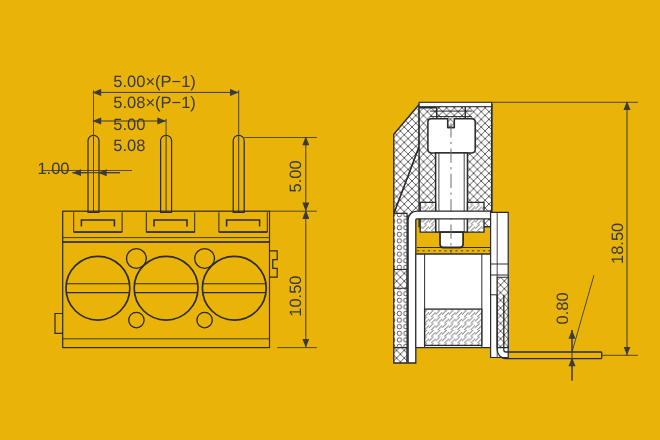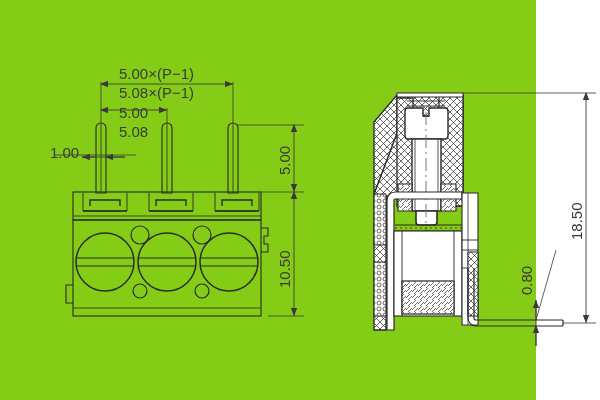--- a/index.html
+++ b/index.html
@@ -1,18 +1,18 @@
 <!DOCTYPE html>
 <html><head>
 <meta charset="utf-8">
 <style>
   html,body{margin:0;padding:0;background:#ffffff;}
   body{width:600px;height:400px;overflow:hidden;
        font-family:"Liberation Sans", sans-serif;}
-  #sheet{position:relative;width:520px;height:400px;background:#84cc16;padding-left:16px;}
+  #sheet{position:relative;width:600px;height:400px;background:#eab308;}
   svg{display:block;}
   .dimtxt{font-family:"Liberation Sans",sans-serif;font-size:15px;fill:#3a3a3a;letter-spacing:0px;}
   .dimtxt-v{font-family:"Liberation Sans",sans-serif;font-size:15px;fill:#3a3a3a;}
 </style>
 </head>
 <body>
 
 <div id="sheet">
 <svg width="600" height="400" viewBox="0 0 600 400">
 

